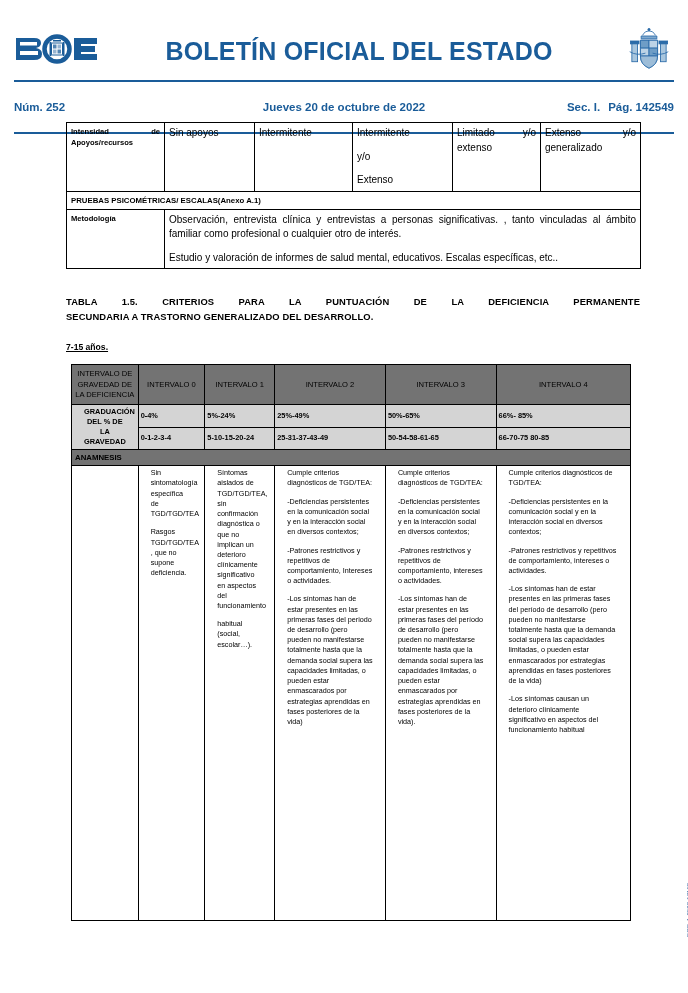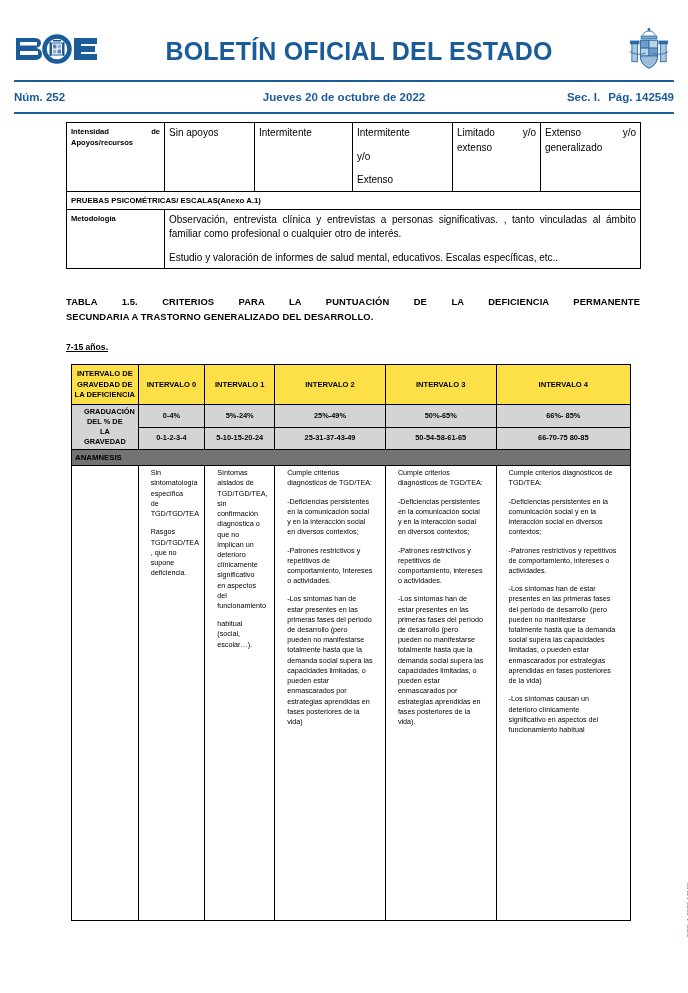--- a/index.html
+++ b/index.html
@@ -45,21 +45,21 @@
 
   .rule {
     height: 2px;
     background: #1a5c99;
     margin: 0 14px;
   }
   .rule.thin { height: 1.5px; }
 
   
   .subheader {
-    margin: 2px 14px;
+    margin: 12px 14px;
     height: 26px;
     display: flex;
     align-items: center;
     color: #1a5c99;
     font-size: 11.5px;
     font-weight: bold;
   }
   .sh-left  { flex: 0 0 180px; text-align: left; }
   .sh-mid   { flex: 1 1 auto;  text-align: center; }
   .sh-right { flex: 0 0 180px; text-align: right; }
@@ -131,32 +131,31 @@
   .tbl-main {
     width: 560px;
     margin: 12px 0 0 62px;
   }
   .tbl-main td {
     font-size: 7.2px;
     line-height: 1.42;
     padding: 2px 12px;
   }
   .tbl-main .hd {
-    background: #fde047;
-    font-weight: bold;
+    background: #737373;
+    font-weight: normal;
     text-align: center;
     vertical-align: middle;
     font-size: 7.6px;
     line-height: 1.35;
     padding: 4px 2px;
   }
   .tbl-main .grad {
     background: #d4d4d4;
     font-weight: bold;
-    text-align: center;
     vertical-align: middle;
     font-size: 7.4px;
     padding: 3px 2px;
   }
   .tbl-main .grad-lbl {
     background: #d4d4d4;
     font-weight: bold;
     text-align: center;
     vertical-align: middle;
     font-size: 7.4px;

